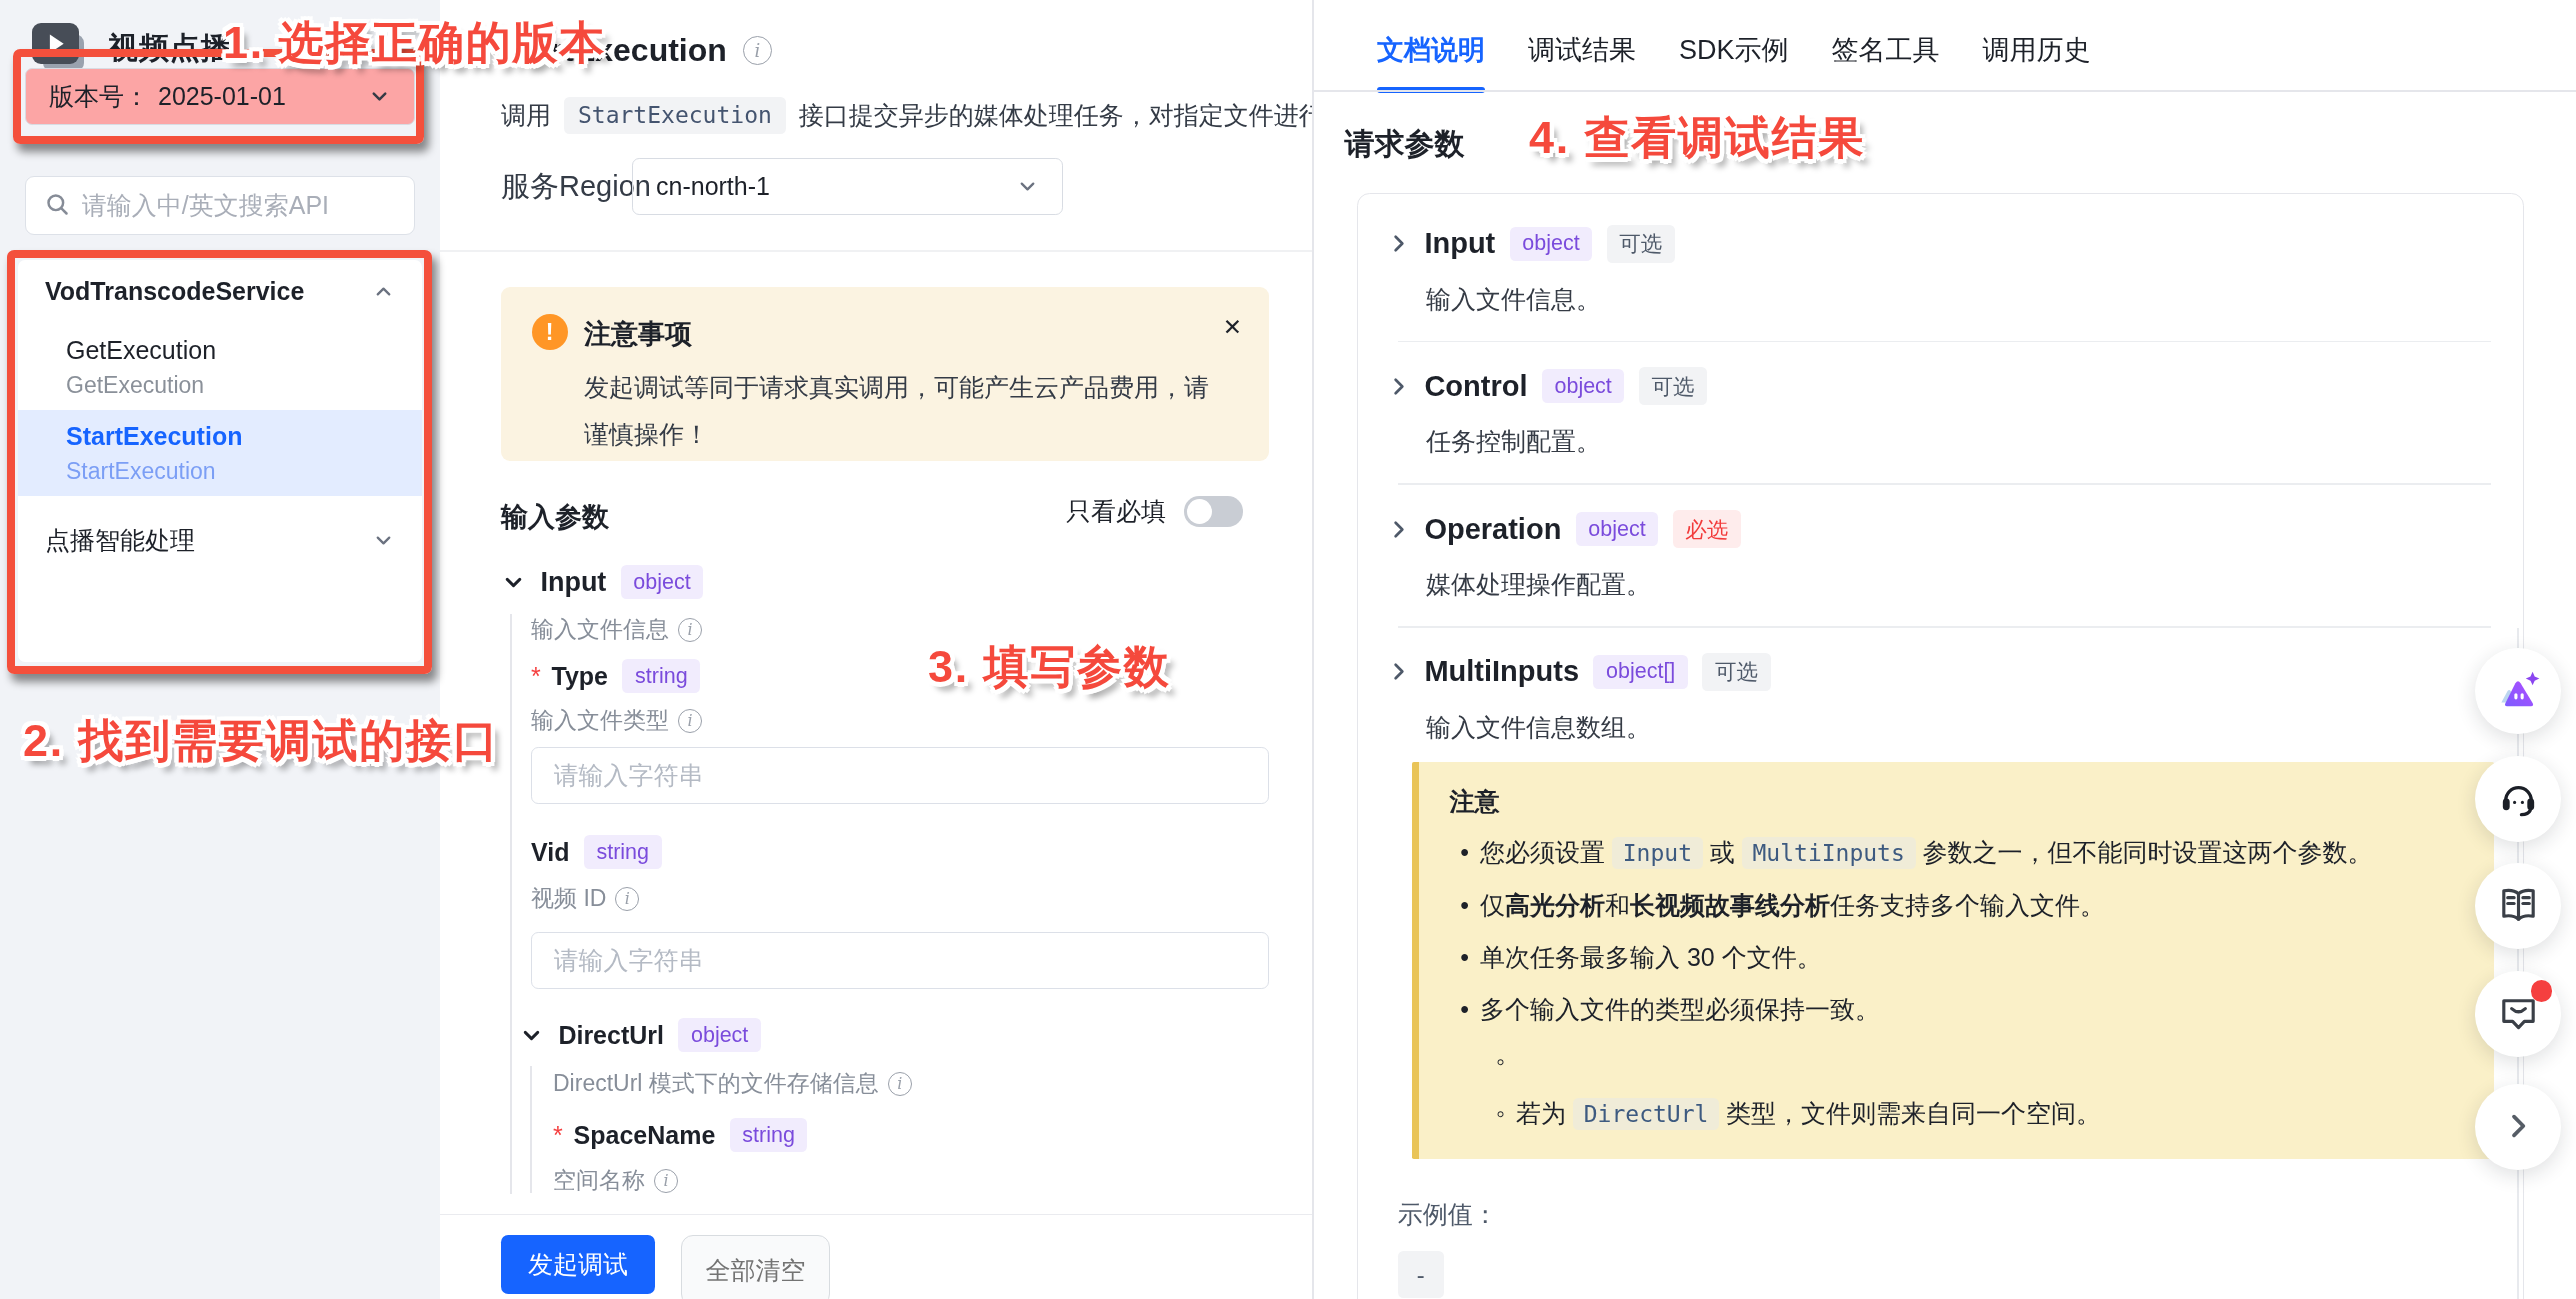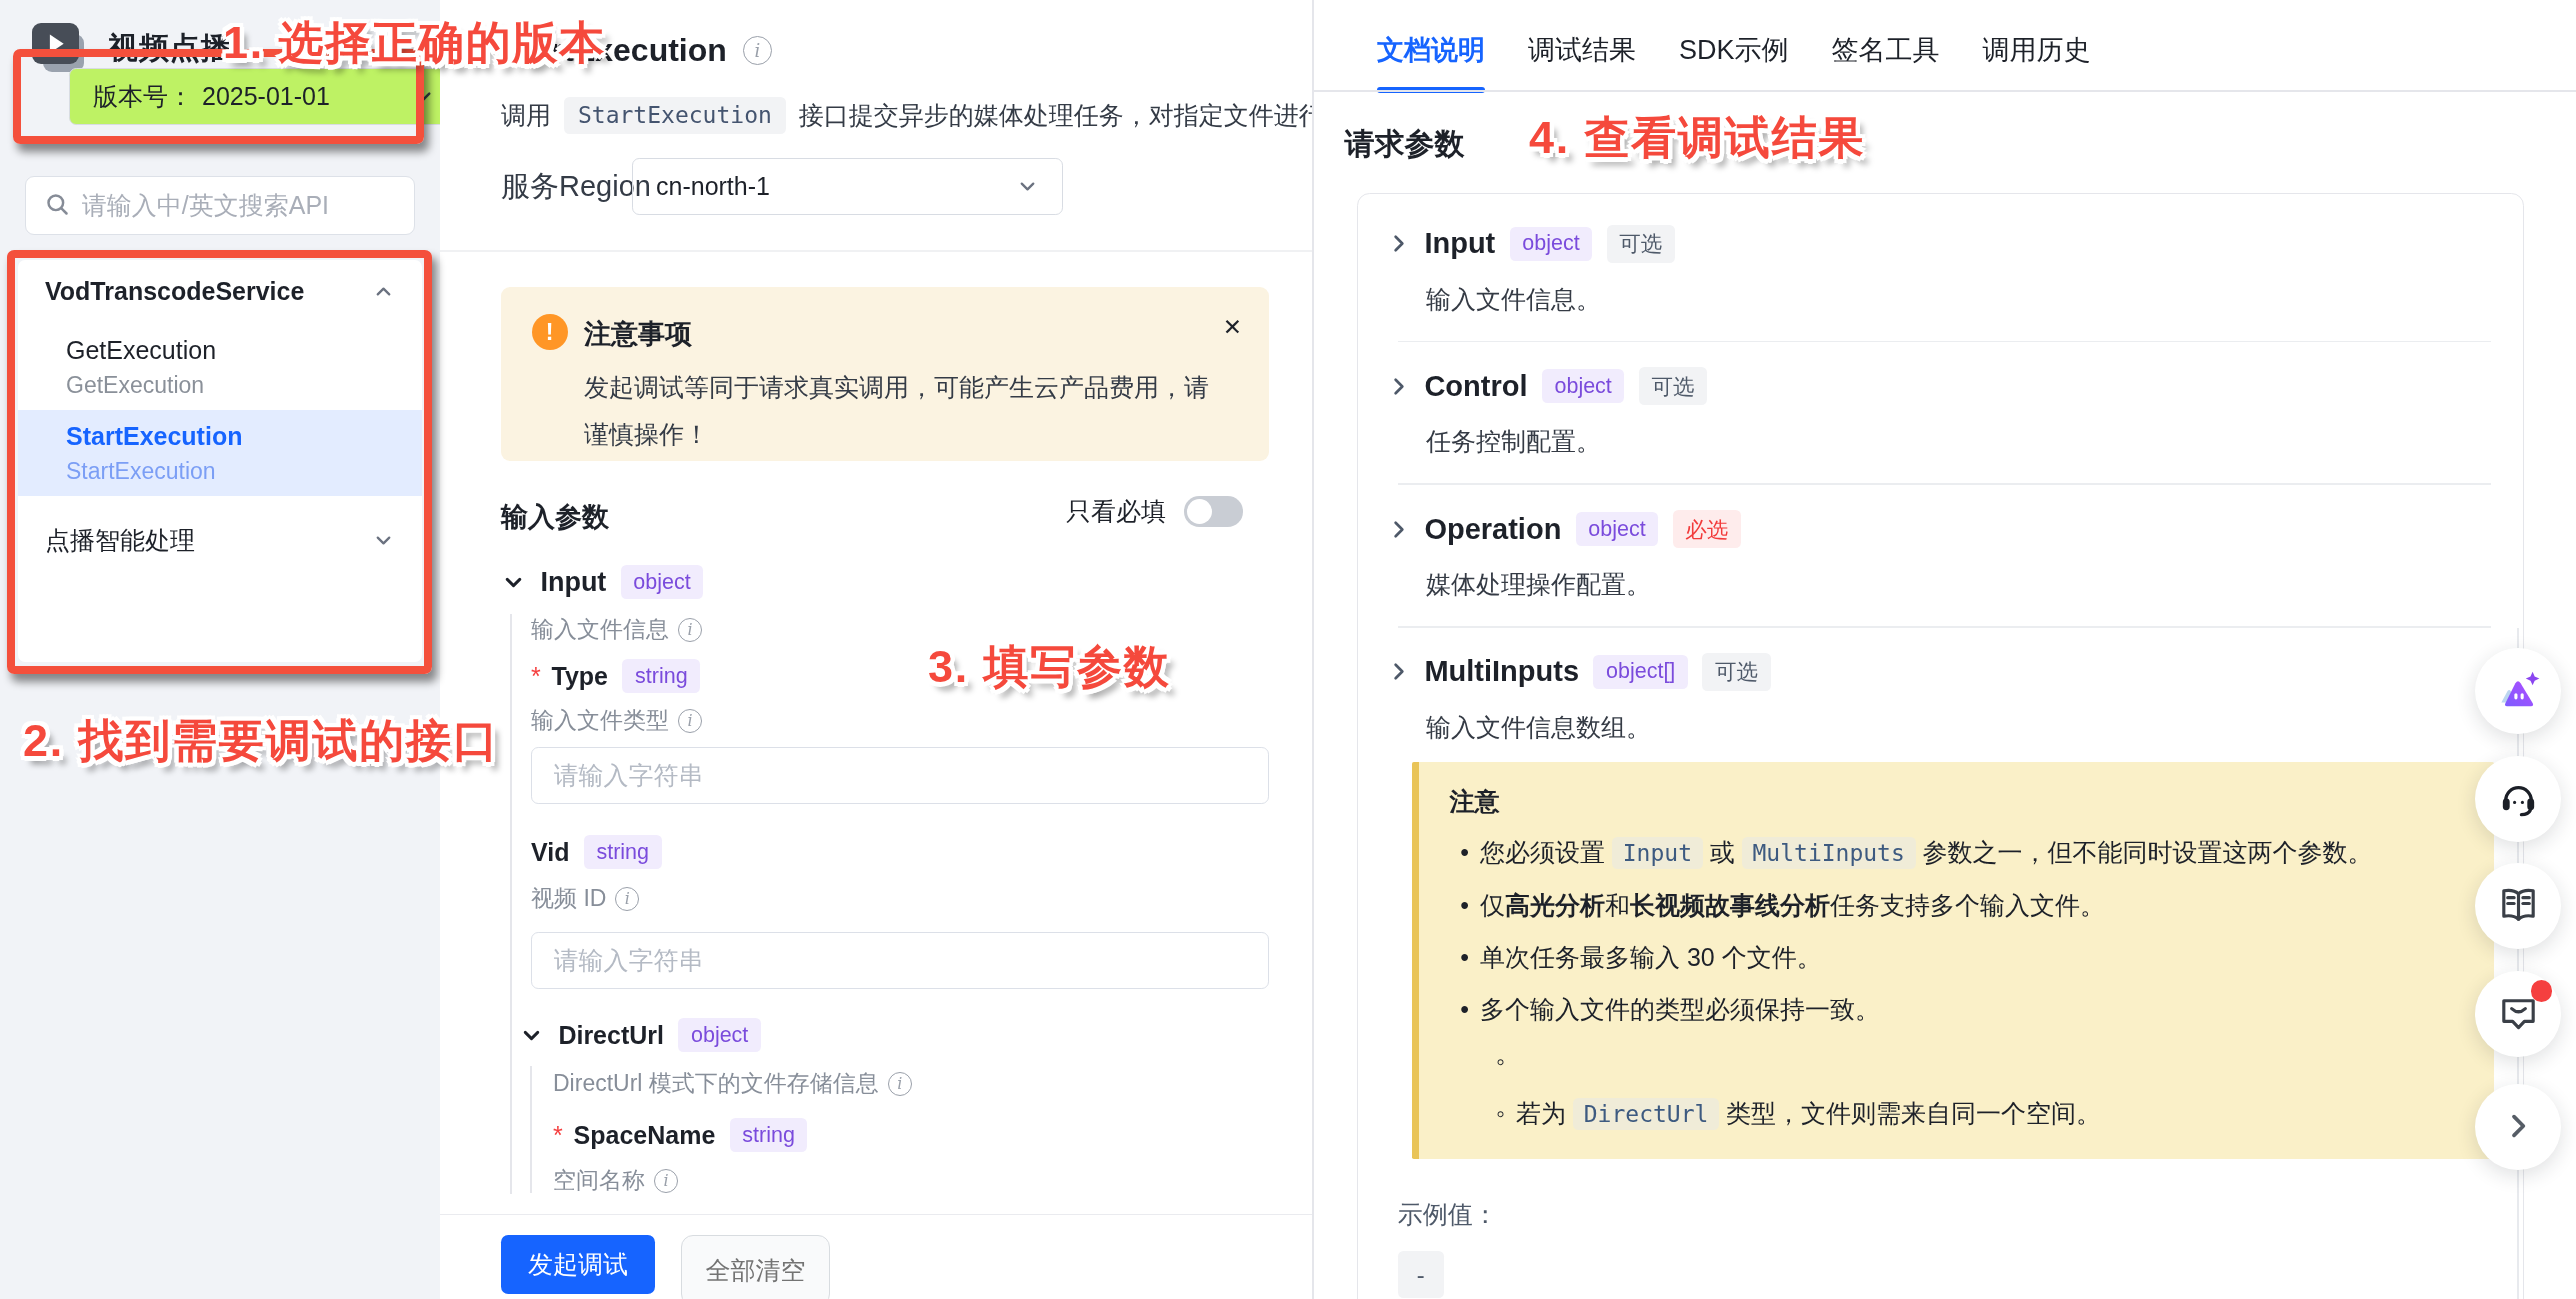--- a/index.html
+++ b/index.html
@@ -9,22 +9,22 @@
 
   
   .sidebar { position:absolute; left:0; top:0; width:440px; height:1300px; background:#f1f3f7; }
   .side-head { position:absolute; left:32px; top:23px; display:flex; align-items:center; gap:20px; }
   .logo { position:relative; width:56px; height:50px; }
   .logo .back { position:absolute; left:10.8px; top:10.8px; width:41px; height:38px; background:#9aa2ae; border-radius:9px; }
   .logo .front { position:absolute; left:0; top:0; width:47px; height:41px; background:#474d57; border-radius:9px;
                  display:flex; align-items:center; justify-content:center; }
   .logo .front svg { display:block; }
   .app-title { font-size:30px; font-weight:bold; letter-spacing:0.9px; }
-  .version-box { position:absolute; left:25px; top:68px; width:390px; height:57px; background:#bef264;
-                 border:1.8px solid #d8dce3; border-radius:7.2px; display:flex; align-items:center; padding:12px 23px;margin-left:44px; }
+  .version-box { position:absolute; left:25px; top:68px; width:390px; height:57px; background:#fca5a5;
+                 border:1.8px solid #d8dce3; border-radius:7.2px; display:flex; align-items:center; padding:12px 23px; }
   .version-box .vlabel { font-size:25px; color:#1d2129; }
   .version-box .vvalue { font-size:25px; color:#1d2129; margin-left:9px; }
   .version-box .chev { margin-left:auto; }
   .search-box { position:absolute; left:25px; top:176px; width:390px; height:59px; background:#fff;
                 border:1.8px solid #dde1e8; border-radius:9px; display:flex; align-items:center; padding:0 18px; gap:10.8px; }
   .search-box input { border:none; outline:none; font-size:25px; width:305px; background:transparent; color:#1d2129; }
   .search-box input::placeholder { color:#a9aeb8; }
   .tree-card { position:absolute; left:18px; top:260px; width:404px; height:402px; background:#fff; border-radius:7.2px; overflow:hidden; }
   .tree-group { display:flex; align-items:center; height:63px; padding:0 27px; font-size:25px; font-weight:bold; }
   .tree-group .chev { margin-left:auto; }

